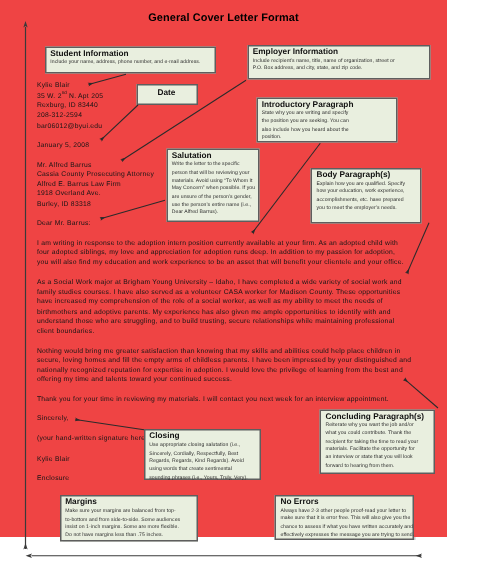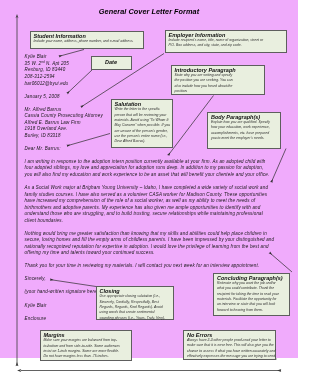--- a/index.html
+++ b/index.html
@@ -1,18 +1,18 @@
 <!DOCTYPE html>
 <html><head>
 <meta charset="utf-8">
 <style>
   html,body{margin:0;padding:0;}
   body{width:298px;height:386px;background:#ffffff;
        font-family:"Liberation Sans",sans-serif;overflow:hidden;position:relative;}
-  #page{position:absolute;left:0;top:0;width:298px;height:358px;background:#f0abfc;font-style:italic;}
+  #page{position:absolute;left:0;top:0;width:298px;height:358px;background:#ef4444;}
 
   .doc-title{position:absolute;left:0;top:6.5px;width:298px;text-align:center;
              font-size:7.3px;font-weight:bold;color:#000;letter-spacing:0.05px;}
 
   .letter{position:absolute;left:0;top:0;width:298px;height:386px;color:#151515;}
   .lt{position:absolute;left:24.6px;font-size:4.5px;line-height:6.53px;
       letter-spacing:0.18px;white-space:nowrap;}
   sup{font-size:3.1px;vertical-align:super;line-height:0;letter-spacing:0;}
 
   .callout{position:absolute;background:#E9EFDF;border:0.85px solid #5e5e5e;

